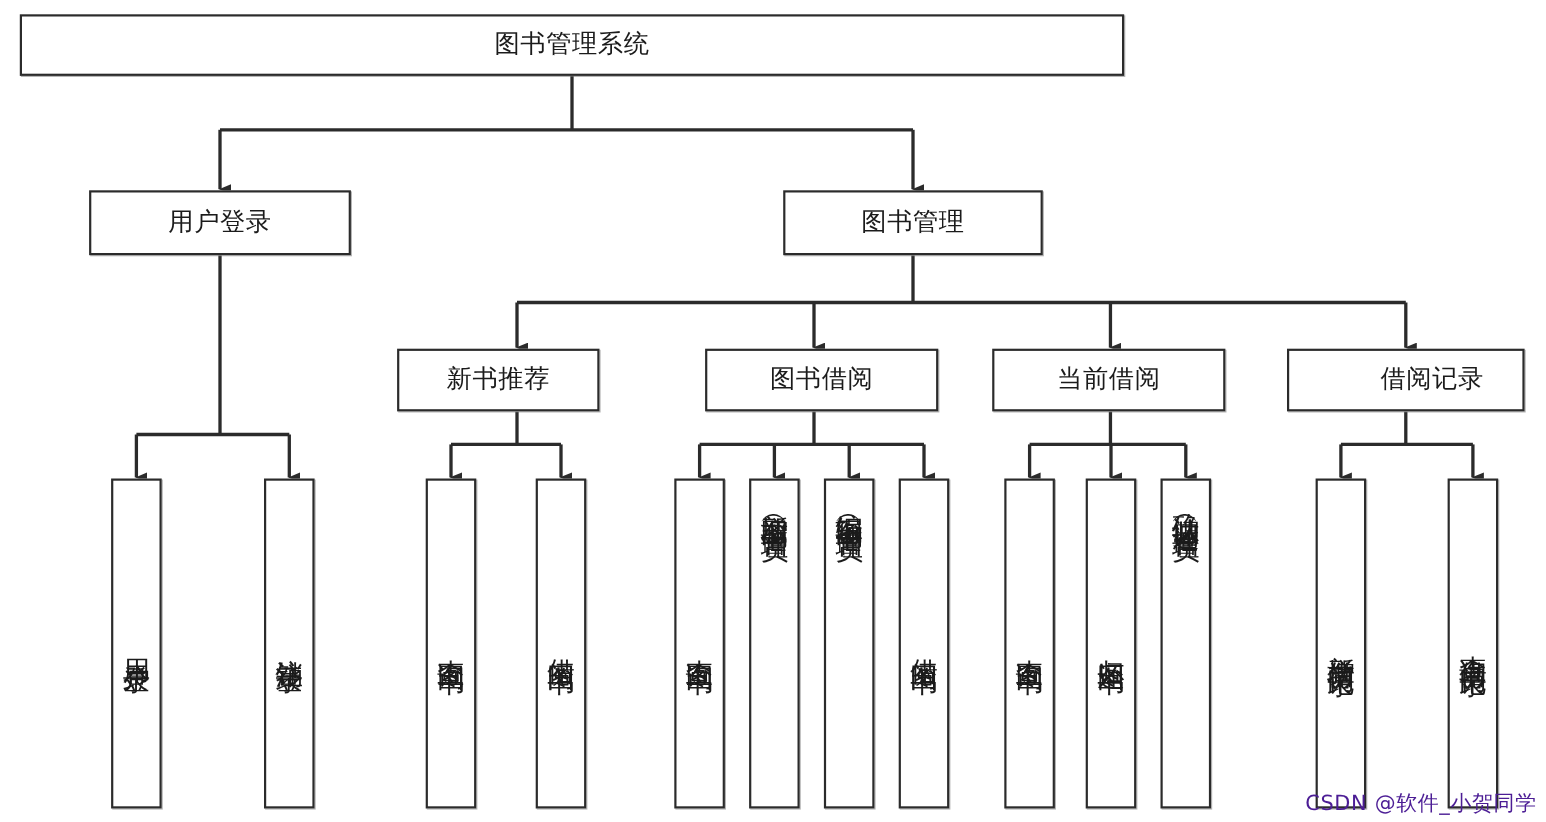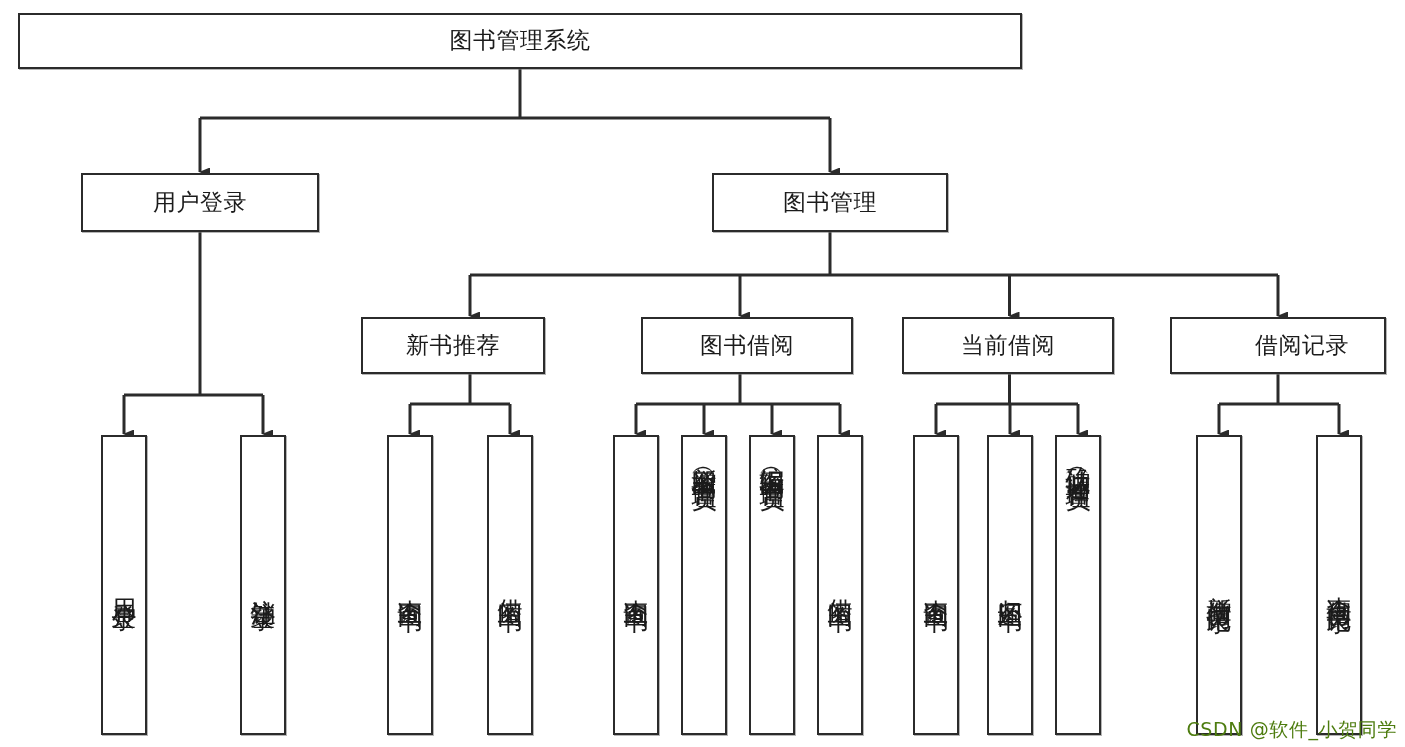--- a/index.html
+++ b/index.html
@@ -62,21 +62,21 @@
   }
   .node.vertical.center-text {
     align-items: center;
     padding-top: 0;
   }
   #watermark {
     position: absolute;
     right: 8px;
     bottom: 4px;
     font-size: 19px;
-    color: #4d7c0f;
+    color: #4c1d95;
     letter-spacing: 0.6px;
     white-space: nowrap;
     font-family: "DejaVu Sans", "Liberation Sans", sans-serif;
   }
 </style>
 </head>
 <body>
 
 <div id="diagram-root">
 

